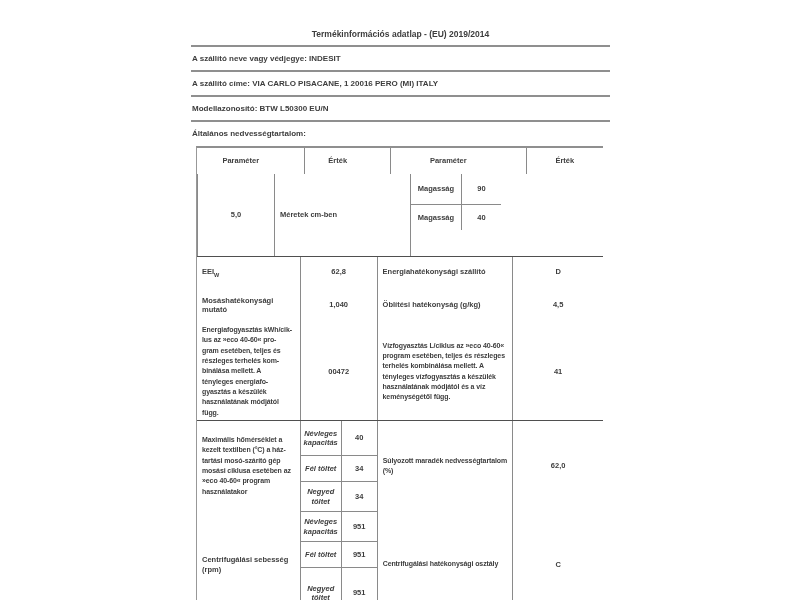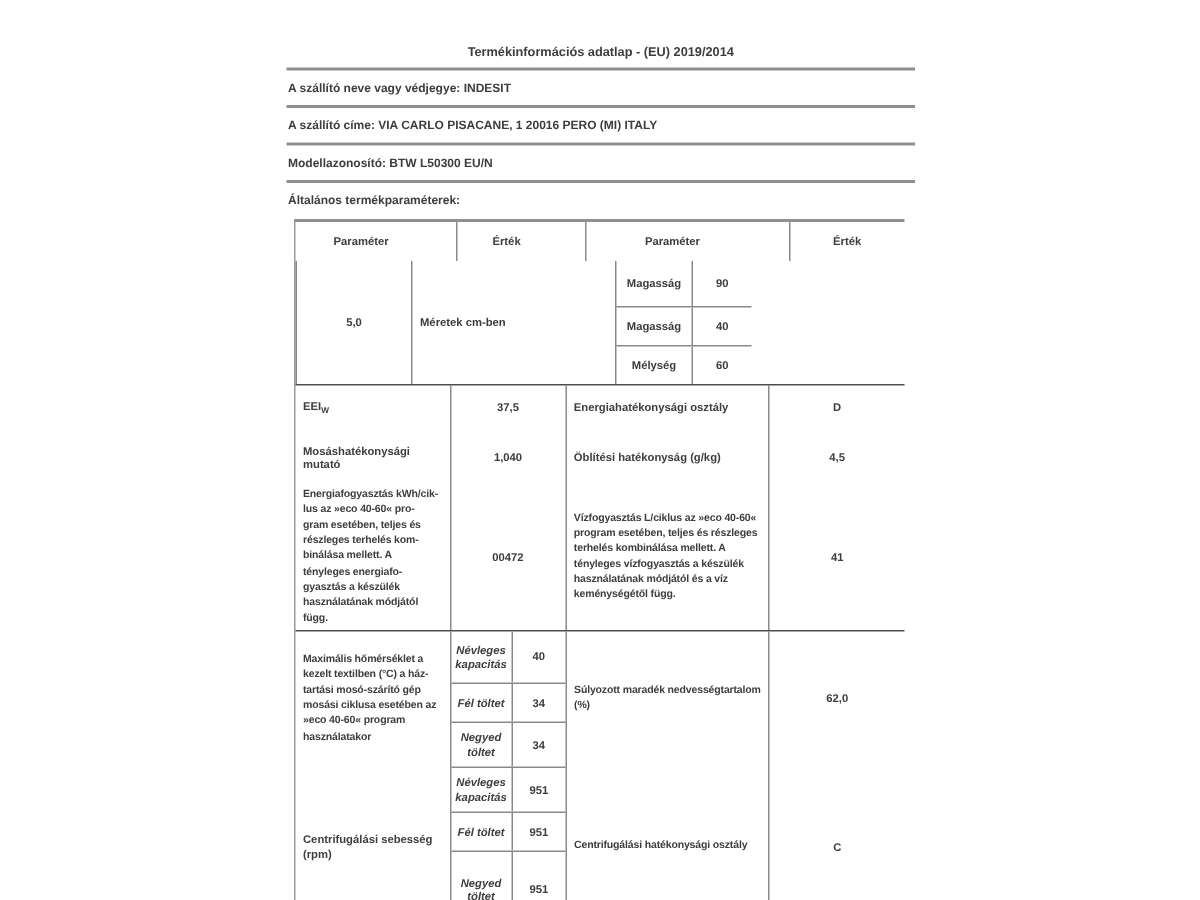--- a/index.html
+++ b/index.html
@@ -67,21 +67,21 @@
 
     <div class="info-line">A szállító neve vagy védjegye: INDESIT</div>
     <div class="rule"></div>
 
     <div class="info-line">A szállító címe: VIA CARLO PISACANE, 1 20016 PERO (MI) ITALY</div>
     <div class="rule"></div>
 
     <div class="info-line">Modellazonosító: BTW L50300 EU/N</div>
     <div class="rule"></div>
 
-    <div class="section-heading">Általános termékparaméterek:</div>
+    <div class="section-heading">Általános nedvességtartalom:</div>
 
     <div class="ptable">
 
       <div class="trow hrow">
         <div class="cell cc w1">Paraméter</div>
         <div class="cell cc w2 vline">Érték</div>
         <div class="cell cc w3 vline">Paraméter</div>
         <div class="cell cc w4 vline">Érték</div>
       </div>
 
@@ -90,50 +90,46 @@
         <div class="cell cl w3 vline">Méretek cm-ben</div>
         <div class="col w4 vline">
           <div class="dimrow">
             <div class="dimlabel">Magasság</div>
             <div class="dimvalue">90</div>
           </div>
           <div class="dimrow">
             <div class="dimlabel">Magasság</div>
             <div class="dimvalue">40</div>
           </div>
-          <div class="dimrow">
-            <div class="dimlabel">Mélység</div>
-            <div class="dimvalue">60</div>
-          </div>
         </div>
       </div>
 
       <div class="trow band-a sep">
         <div class="col w1">
           <div class="cell cl a1">
               <span><span>EEI</span><sub class="eei">W</sub></span>
             </div>
           <div class="cell cl a2">Mosáshatékonysági mutató</div>
           <div class="cell cl a3 ml tight">Energiafogyasztás kWh/cik-
 lus az »eco 40-60« pro-
 gram esetében, teljes és
 részleges terhelés kom-
 binálása mellett. A
 tényleges energiafo-
 gyasztás a készülék
 használatának módjától
 függ.</div>
         </div>
         <div class="col w2 vline">
-          <div class="cell cc a1">37,5</div>
+          <div class="cell cc a1">62,8</div>
           <div class="cell cc a2">1,040</div>
           <div class="cell cc a3">00472</div>
         </div>
         <div class="col w3 vline">
-          <div class="cell cl a1">Energiahatékonysági osztály</div>
+          <div class="cell cl a1">Energiahatékonysági szállító</div>
           <div class="cell cl a2">Öblítési hatékonyság (g/kg)</div>
           <div class="cell cl a3 ml tight">Vízfogyasztás L/ciklus az »eco 40-60«
 program esetében, teljes és részleges
 terhelés kombinálása mellett. A
 tényleges vízfogyasztás a készülék
 használatának módjától és a víz
 keménységétől függ.</div>
         </div>
         <div class="col w4 vline">
           <div class="cell cc a1">D</div>

